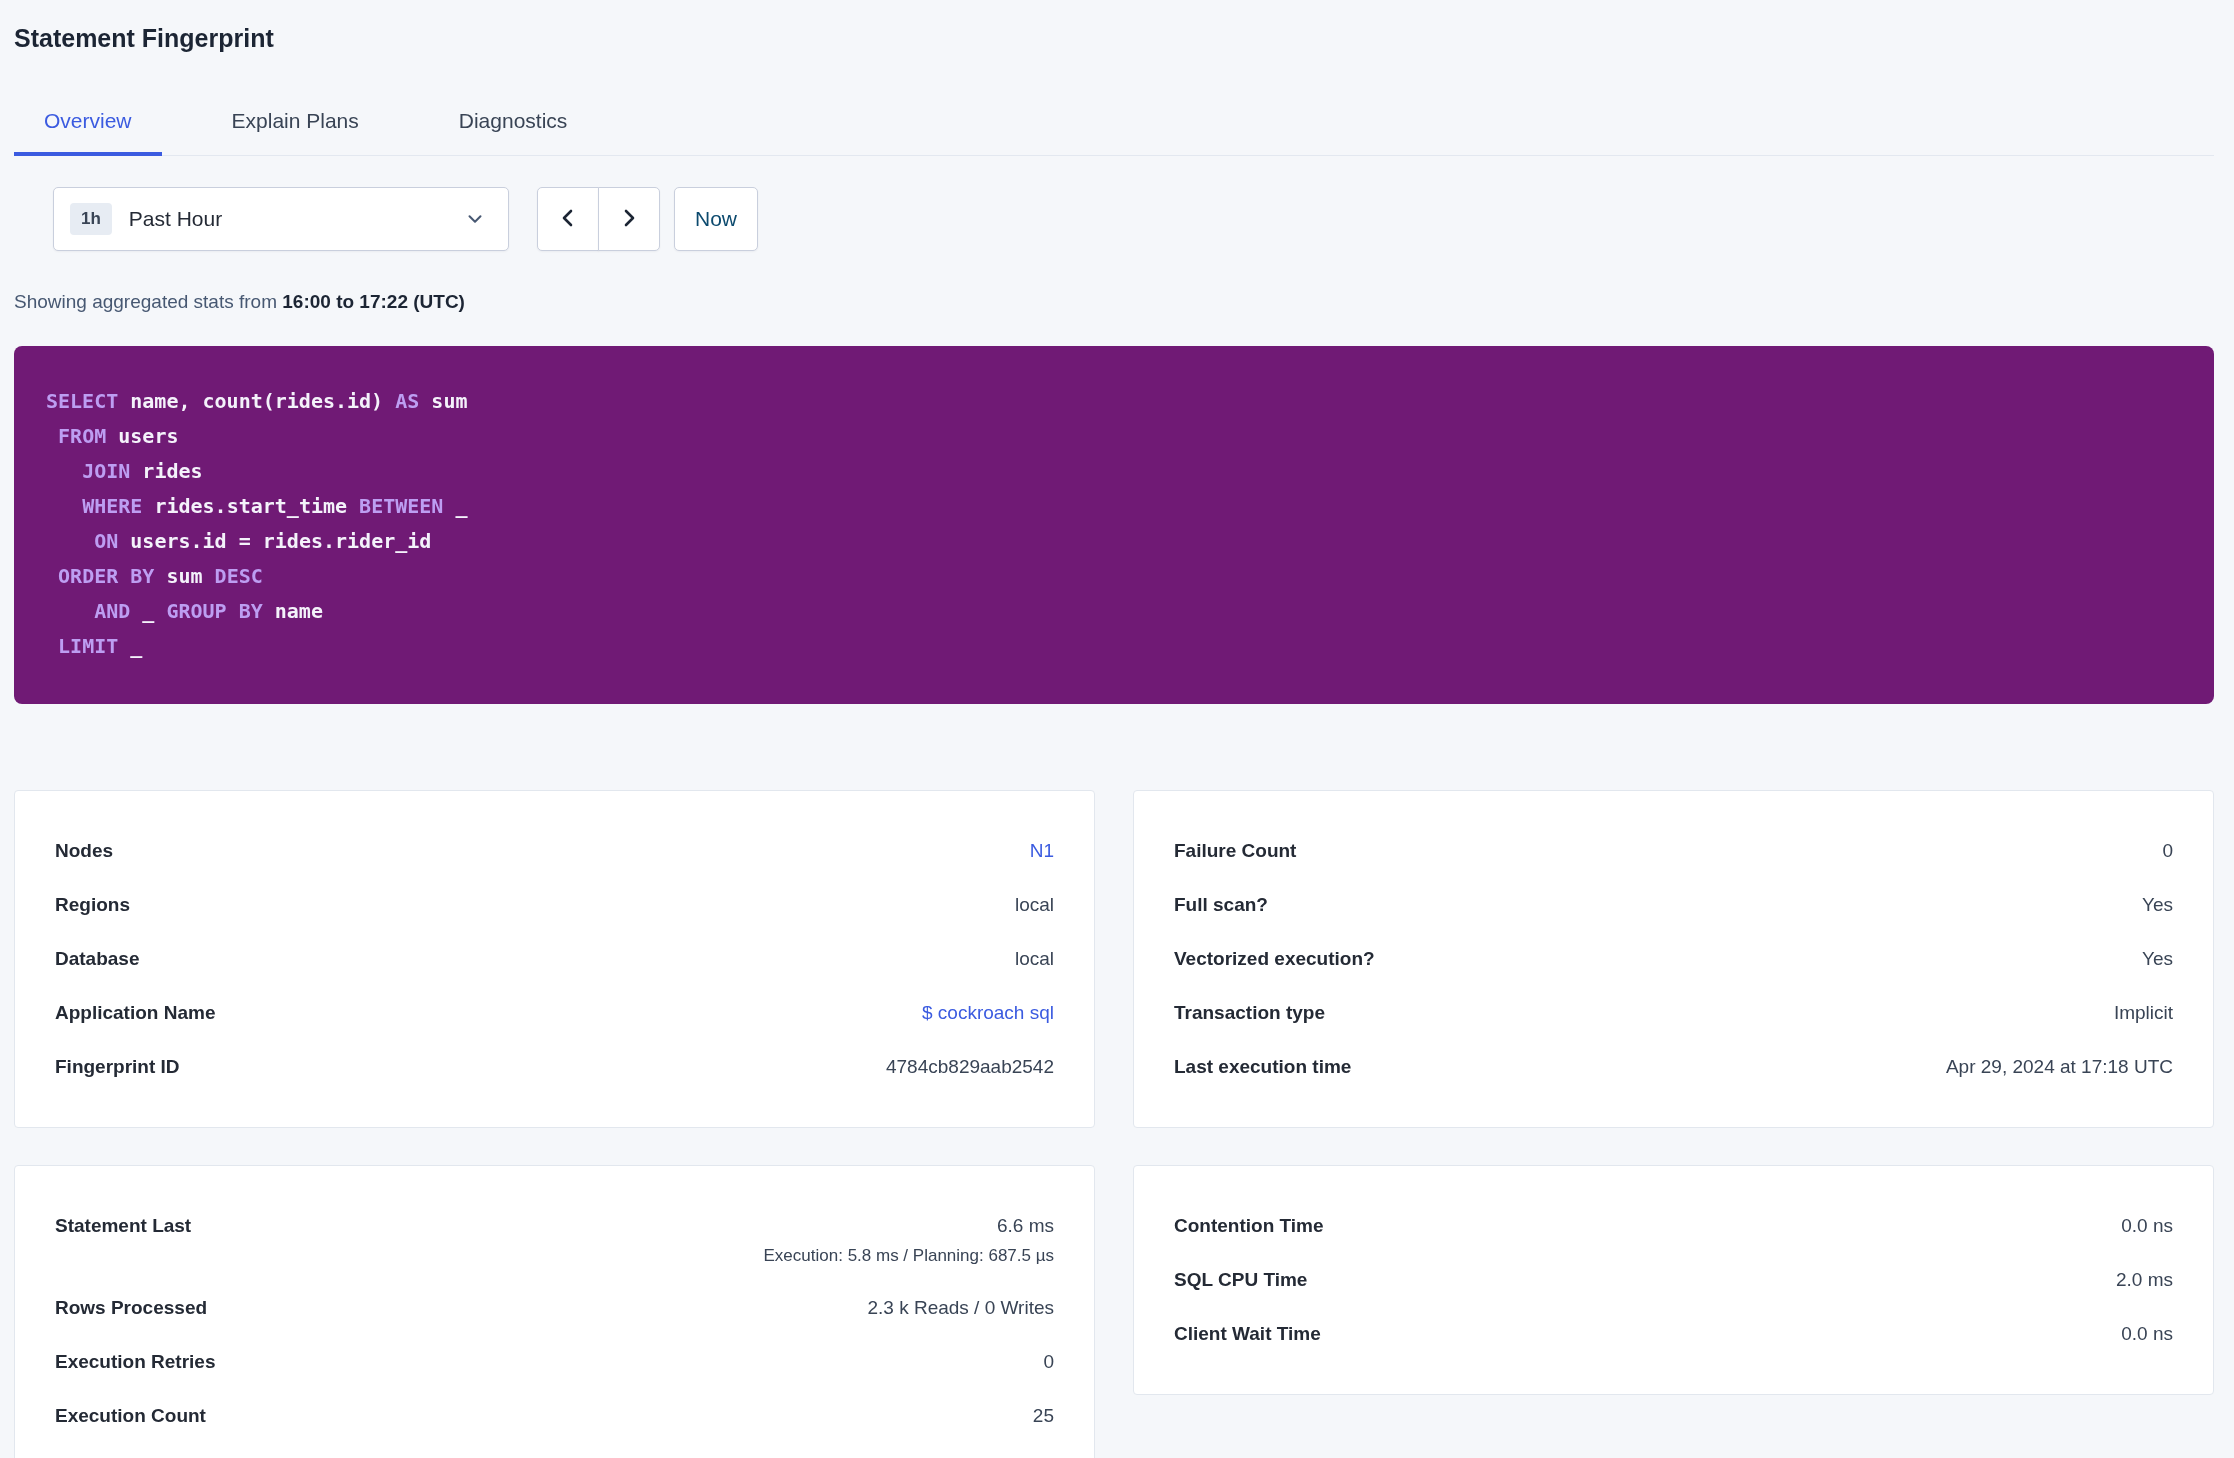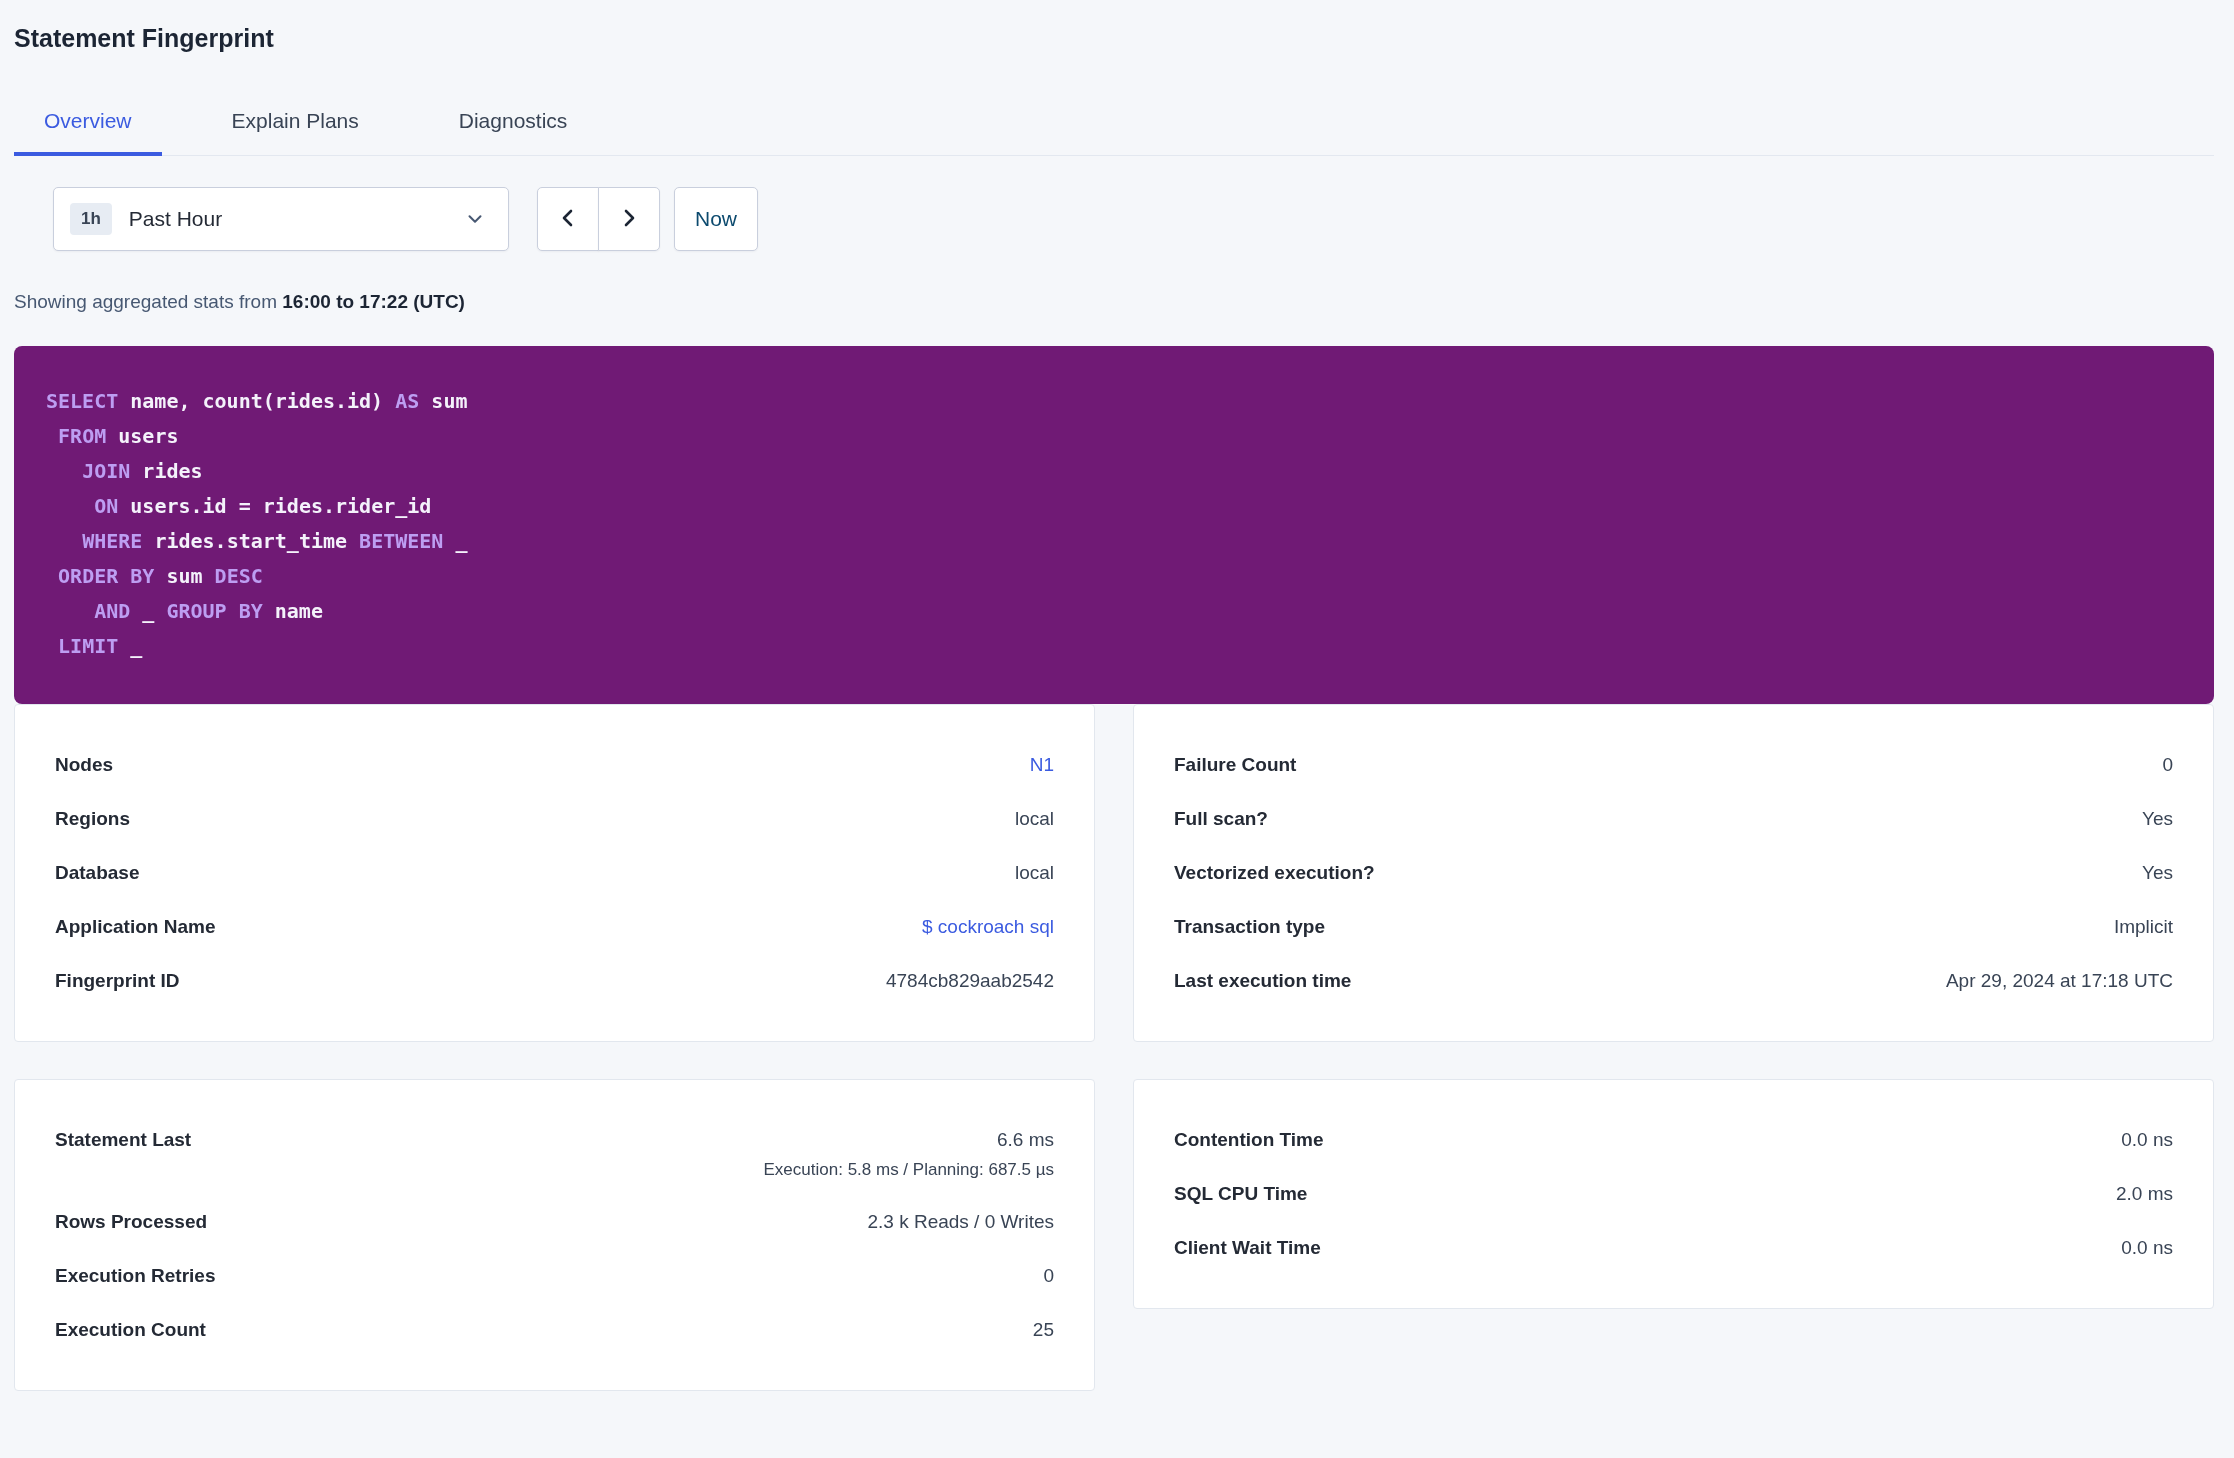--- a/index.html
+++ b/index.html
@@ -128,21 +128,21 @@
   }
   .sql-line .kw { color: #bd9ef2; }
 
   
   .grid {
     display: grid;
     grid-template-columns: 1fr 1fr;
     gap: 38px;
     align-items: start;
   }
-  .grid1 { }
+  .grid1 { margin-top: 86px; }
   .grid2 { margin-top: 37px; }
   .card {
     background: #ffffff;
     border: 1px solid #e2e7ee;
     border-radius: 4px;
     padding: 33px 40px;
   }
   .card-row {
     display: flex;
     justify-content: space-between;
@@ -216,22 +216,22 @@
 
   <p class="stats-line">
     <span>Showing aggregated stats from</span>
     <strong>16:00 to 17:22 (UTC)</strong>
   </p>
 
   <div class="sql-box">
       <div class="sql-line"><span class="kw">SELECT</span><span> name, count(rides.id) </span><span class="kw">AS</span><span> sum</span></div>
       <div class="sql-line"><span> </span><span class="kw">FROM</span><span> users</span></div>
       <div class="sql-line"><span>   </span><span class="kw">JOIN</span><span> rides</span></div>
+      <div class="sql-line"><span>   </span><span class="kw">WHERE</span><span> rides.start_time </span><span class="kw">BETWEEN</span><span> _</span></div>
       <div class="sql-line"><span>    </span><span class="kw">ON</span><span> users.id = rides.rider_id</span></div>
-      <div class="sql-line"><span>   </span><span class="kw">WHERE</span><span> rides.start_time </span><span class="kw">BETWEEN</span><span> _</span></div>
       <div class="sql-line"><span> </span><span class="kw">ORDER BY</span><span> sum </span><span class="kw">DESC</span></div>
       <div class="sql-line"><span>    </span><span class="kw">AND</span><span> _ </span><span class="kw">GROUP BY</span><span> name</span></div>
       <div class="sql-line"><span> </span><span class="kw">LIMIT</span><span> _</span></div>
     </div>
 
   <div class="grid grid1">
     <div class="card">
         <div class="card-row">
           <div class="row-label">Nodes</div>
           <div class="row-value-wrap">

